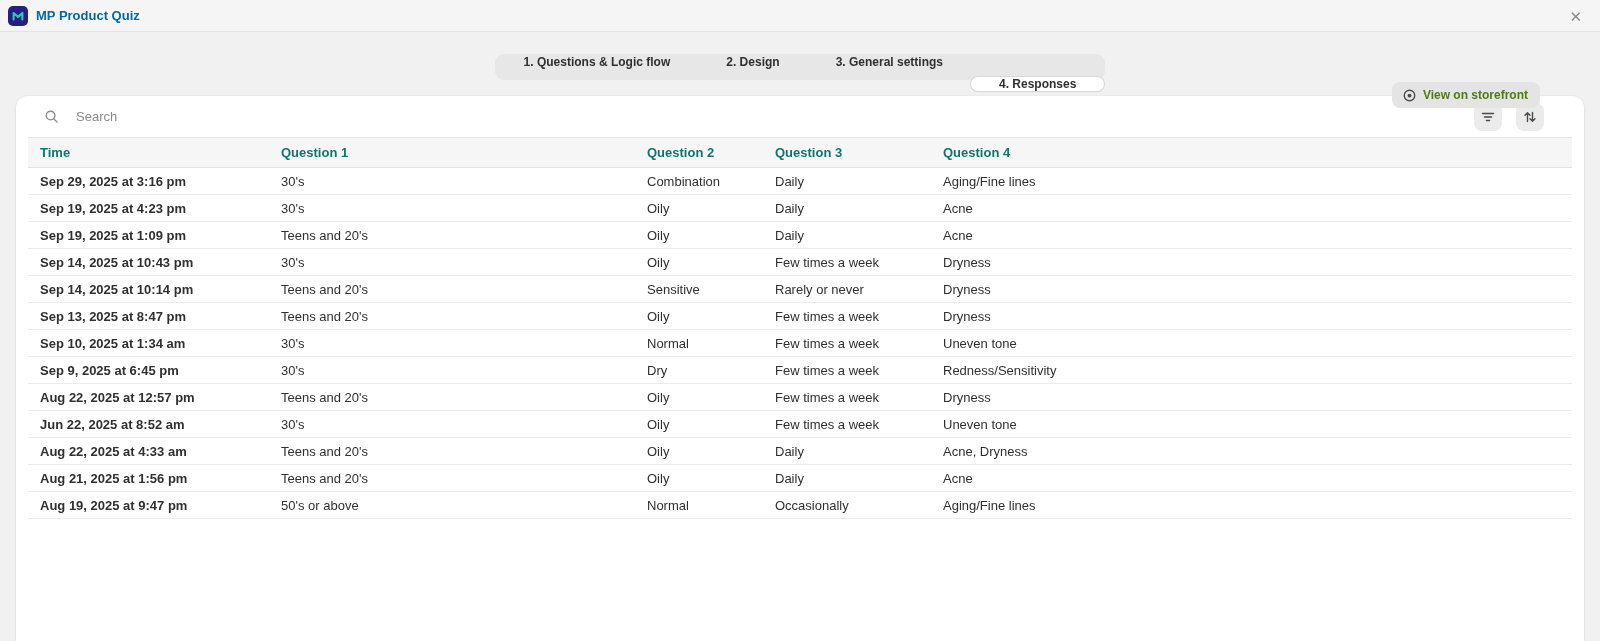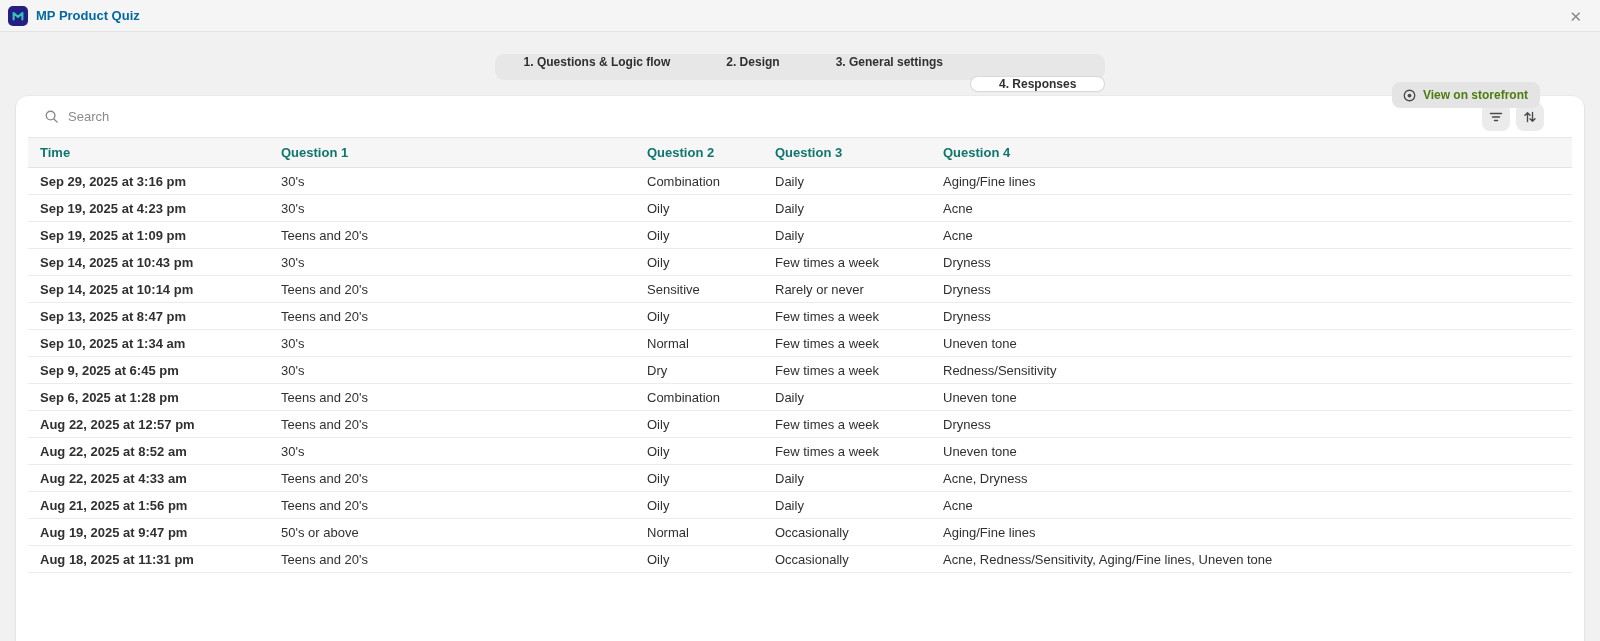--- a/index.html
+++ b/index.html
@@ -85,20 +85,21 @@
     height: 640px;
     background: #ffffff;
     border-radius: 12px;
     box-shadow: 0 1px 3px rgba(0,0,0,.08), 0 0 0 1px rgba(0,0,0,.02);
     overflow: hidden;
   }
   .search-row {
     height: 41px;
     display: flex; align-items: center;
     padding: 0 40px 0 28px;
+    gap: 8px;
   }
   .search-icon { flex: 0 0 auto; margin-right: 9px; display: flex; }
   .search-input {
     flex: 1;
     border: none; outline: none;
     font-family: "Liberation Sans", sans-serif;
     font-size: 13px; color: #303030;
     background: transparent;
   }
   .search-input::placeholder { color: #8a8a8a; }
@@ -264,35 +265,28 @@
           <td>Uneven tone</td>
         </tr>
         <tr>
           <td>Sep 9, 2025 at 6:45 pm</td>
           <td>30's</td>
           <td>Dry</td>
           <td>Few times a week</td>
           <td>Redness/Sensitivity</td>
         </tr>
         <tr>
-          <td>Sep 6, 2025 at 1:28 pm</td>
-          <td>Teens and 20's</td>
-          <td>Combination</td>
-          <td>Daily</td>
-          <td>Uneven tone</td>
-        </tr>
-        <tr>
           <td>Aug 22, 2025 at 12:57 pm</td>
           <td>Teens and 20's</td>
           <td>Oily</td>
           <td>Few times a week</td>
           <td>Dryness</td>
         </tr>
         <tr>
-          <td>Aug 22, 2025 at 8:52 am</td>
+          <td>Jun 22, 2025 at 8:52 am</td>
           <td>30's</td>
           <td>Oily</td>
           <td>Few times a week</td>
           <td>Uneven tone</td>
         </tr>
         <tr>
           <td>Aug 22, 2025 at 4:33 am</td>
           <td>Teens and 20's</td>
           <td>Oily</td>
           <td>Daily</td>
@@ -305,22 +299,15 @@
           <td>Daily</td>
           <td>Acne</td>
         </tr>
         <tr>
           <td>Aug 19, 2025 at 9:47 pm</td>
           <td>50's or above</td>
           <td>Normal</td>
           <td>Occasionally</td>
           <td>Aging/Fine lines</td>
         </tr>
-        <tr>
-          <td>Aug 18, 2025 at 11:31 pm</td>
-          <td>Teens and 20's</td>
-          <td>Oily</td>
-          <td>Occasionally</td>
-          <td>Acne, Redness/Sensitivity, Aging/Fine lines, Uneven tone</td>
-        </tr>
       </tbody>
   </table>
 </div>
 
 </body></html>

